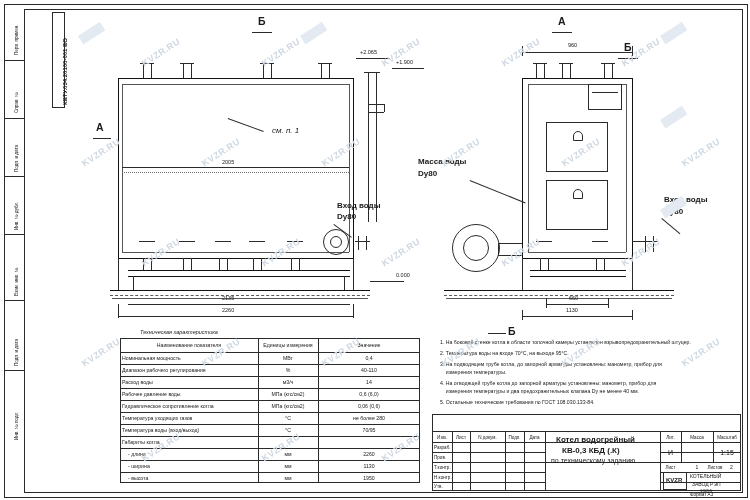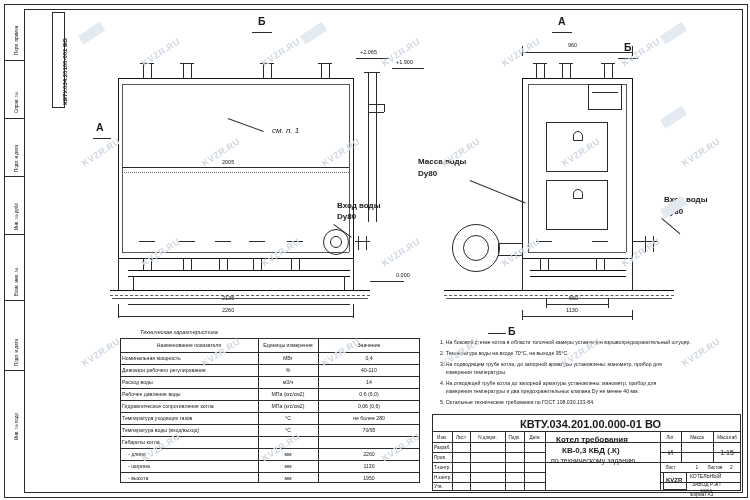--- a/index.html
+++ b/index.html
@@ -318,21 +318,20 @@
   <div class="note" style="left:440px;top:350px;">2. Температура воды на входе 70°С, на выходе 95°С.</div>
   <div class="note" style="left:440px;top:361px;">3. На подводящем трубе котла, до запорной арматуры установлены: манометр, прибор для</div>
   <div class="note" style="left:440px;top:369px;">    измерения температуры.</div>
   <div class="note" style="left:440px;top:380px;">4. На отводящей трубе котла до запорной арматуры установлены: манометр, прибор для</div>
   <div class="note" style="left:440px;top:388px;">    измерения температуры и два предохранительных клапана Dу не менее 40 мм.</div>
   <div class="note" style="left:440px;top:399px;">5. Остальные технические требования по ГОСТ 108.030.133-84.</div>
 
   <div class="tb" style="left:432px;top:414px;width:309px;height:77px;"></div>
 
   <div class="tb" style="left:432px;top:414px;width:309px;height:18px;"></div>
-  <div class="t t10" style="left:520px;top:419px;font-size:11px;">КВТУ.034.201.00.000-01 ВО</div>
 
   <div class="ln v" style="left:452px;top:432px;height:59px;"></div>
   <div class="ln v" style="left:470px;top:432px;height:59px;"></div>
   <div class="ln v" style="left:505px;top:432px;height:59px;"></div>
   <div class="ln v" style="left:524px;top:432px;height:59px;"></div>
   <div class="ln v" style="left:545px;top:432px;height:59px;"></div>
   <div class="ln v" style="left:660px;top:432px;height:59px;"></div>
   <div class="ln v" style="left:681px;top:432px;height:30px;"></div>
   <div class="ln v" style="left:713px;top:432px;height:30px;"></div>
 
@@ -352,21 +351,21 @@
   <div class="tabcell ctr" style="left:470px;top:432px;width:35px;height:10px;font-size:4.6px;">N докум.</div>
   <div class="tabcell ctr" style="left:505px;top:432px;width:19px;height:10px;font-size:4.6px;">Подп.</div>
   <div class="tabcell ctr" style="left:524px;top:432px;width:21px;height:10px;font-size:4.6px;">Дата</div>
 
   <div class="tabcell" style="left:432px;top:442px;width:20px;height:10px;font-size:4.6px;">Разраб.</div>
   <div class="tabcell" style="left:432px;top:452px;width:20px;height:10px;font-size:4.6px;">Пров.</div>
   <div class="tabcell" style="left:432px;top:462px;width:20px;height:10px;font-size:4.6px;">Т.контр.</div>
   <div class="tabcell" style="left:432px;top:472px;width:20px;height:10px;font-size:4.6px;">Н.контр.</div>
   <div class="tabcell" style="left:432px;top:482px;width:20px;height:9px;font-size:4.6px;">Утв.</div>
 
-  <div class="t t8 bold" style="left:556px;top:436px;">Котел требования</div>
+  <div class="t t8 bold" style="left:556px;top:436px;">Котел водогрейный</div>
   <div class="t t8 bold" style="left:562px;top:447px;">КВ-0,3 КБД (.К)</div>
   <div class="t t7" style="left:551px;top:457px;">по техническому заданию</div>
 
   <div class="tabcell ctr" style="left:660px;top:432px;width:21px;height:10px;font-size:4.6px;">Лит.</div>
   <div class="tabcell ctr" style="left:681px;top:432px;width:32px;height:10px;font-size:4.6px;">Масса</div>
   <div class="tabcell ctr" style="left:713px;top:432px;width:28px;height:10px;font-size:4.6px;">Масштаб</div>
 
   <div class="tabcell ctr" style="left:660px;top:442px;width:21px;height:20px;font-size:7px;">И</div>
   <div class="tabcell ctr" style="left:713px;top:442px;width:28px;height:20px;font-size:7px;">1:15</div>
 

